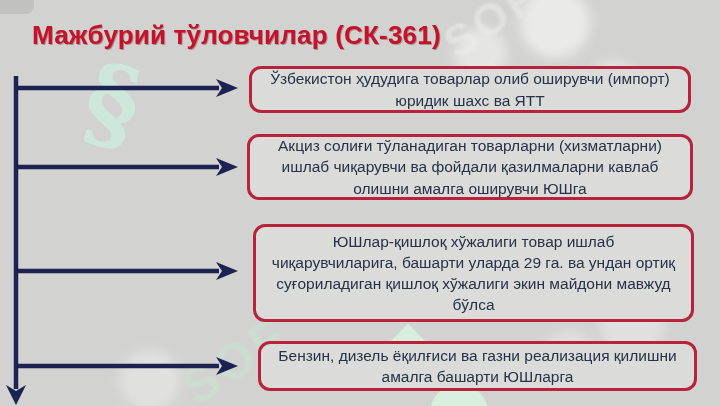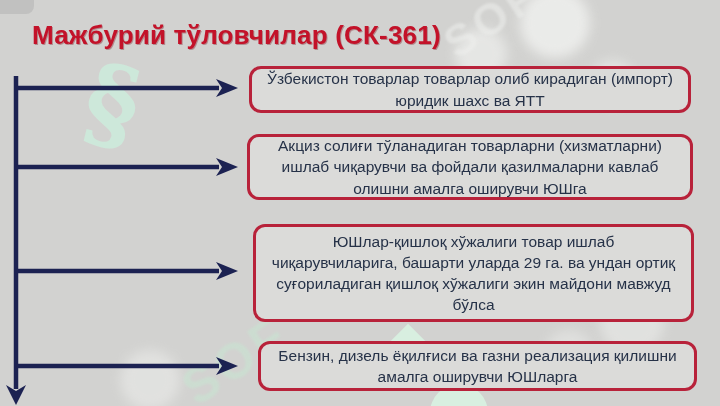--- a/index.html
+++ b/index.html
@@ -97,25 +97,25 @@
       <line x1="16" y1="167" x2="219" y2="167"></line>
       <path d="M216 158 L238 167 L216 176 L222 167 Z" stroke="none"></path>
       <line x1="16" y1="271" x2="219" y2="271"></line>
       <path d="M216 262 L238 271 L216 280 L222 271 Z" stroke="none"></path>
       <line x1="16" y1="366" x2="219" y2="366"></line>
       <path d="M216 357 L238 366 L216 375 L222 366 Z" stroke="none"></path>
     </g>
   </svg>
 
   <div class="box box1">
-    <span>Ўзбекистон товарлар товарлар олиб кирадиган (импорт) юридик шахс ва ЯТТ</span>
+    <span>Ўзбекистон ҳудудига товарлар олиб оширувчи (импорт) юридик шахс ва ЯТТ</span>
   </div>
   <div class="box box2">
     <span>Акциз солиғи тўланадиган товарларни (хизматларни) ишлаб чиқарувчи ва фойдали қазилмаларни кавлаб олишни амалга оширувчи ЮШга</span>
   </div>
   <div class="box box3">
     <span>ЮШлар-қишлоқ хўжалиги товар ишлаб чиқарувчиларига, башарти уларда 29 га. ва ундан ортиқ суғориладиган қишлоқ хўжалиги экин майдони мавжуд бўлса</span>
   </div>
   <div class="box box4">
-    <span>Бензин, дизель ёқилғиси ва газни реализация қилишни амалга оширувчи ЮШларга</span>
+    <span>Бензин, дизель ёқилғиси ва газни реализация қилишни амалга башарти ЮШларга</span>
   </div>
 
 </div>
 
 </body></html>

